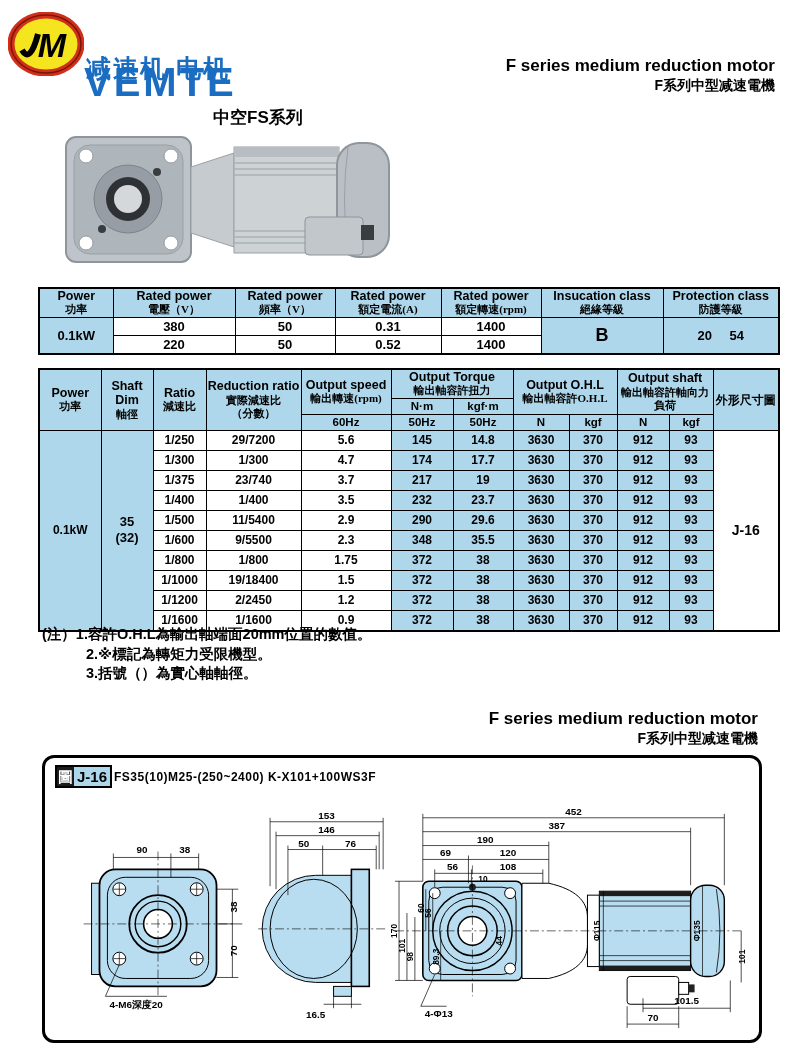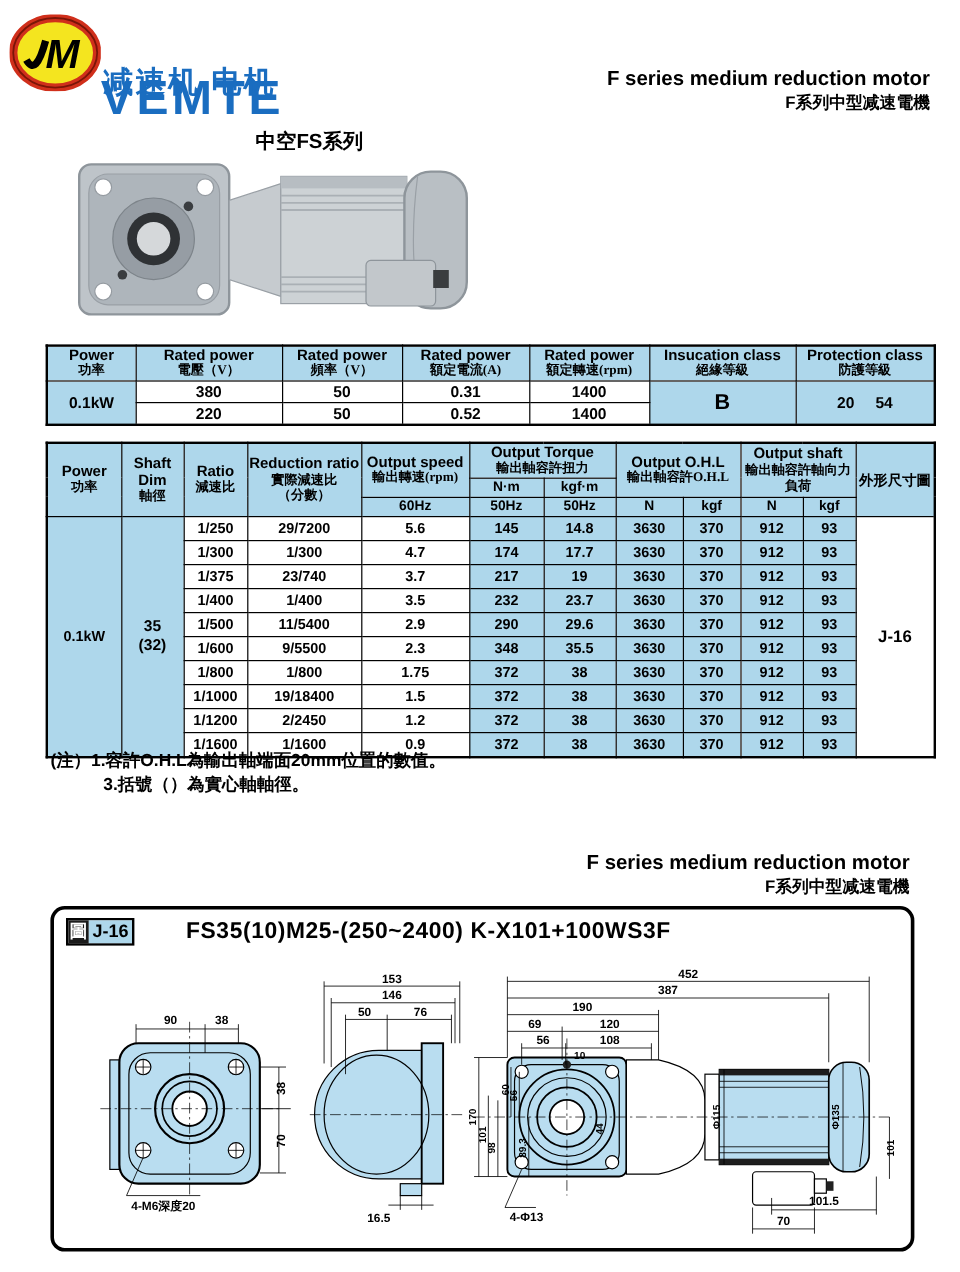--- a/index.html
+++ b/index.html
@@ -32,21 +32,21 @@
   .notes .ind{padding-left:44px;}
   
   .hdr2-en{right:42px;top:709px;font-size:17px;font-weight:bold;text-align:right;}
   .hdr2-zh{right:42px;top:730px;font-size:14px;font-weight:bold;text-align:right;}
   
   .panel{left:42px;top:755px;width:714px;height:282px;border:3px solid #000;border-radius:12px;}
   .fig-row{position:absolute;left:10px;top:7px;display:flex;align-items:center;gap:2px;}
   .fig-badge{display:inline-flex;border:2px solid #000;font-size:15px;font-weight:bold;line-height:1;}
   .fig-badge .p1{background:#1b1b1b;color:#fff;padding:2px 1px;}
   .fig-badge .p2{background:#aed7eb;color:#000;padding:2px 3px;}
-  .model{font-size:19px;font-weight:bold;letter-spacing:0.5px;margin-left:41px;}
+  .model{font-size:12px;font-weight:bold;letter-spacing:0.5px;}
   .views{position:absolute;left:2px;top:34px;}
   
   svg text{font-family:"Liberation Sans","DejaVu Sans",sans-serif;font-weight:bold;}
   .dim{font-size:10px;}
   .dims{font-size:8.5px;}
 </style>
 </head>
 <body>
 
 <div class="page">
@@ -332,20 +332,21 @@
       <td class="blue c">3630</td>
       <td class="blue c">370</td>
       <td class="blue c">912</td>
       <td class="blue c">93</td>
     </tr>
   </tbody>
     </table>
 
   <div class="abs notes">
     <div>(注）1.容許O.H.L為輸出軸端面20mm位置的數值。</div>
+    <div class="ind">2.※標記為轉矩力受限機型。</div>
     <div class="ind">3.括號（）為實心軸軸徑。</div>
   </div>
 
   <div class="abs hdr2-en">F series medium reduction motor</div>
   <div class="abs hdr2-zh">F系列中型减速電機</div>
 
   <div class="abs panel">
     <div class="fig-row">
       <span class="fig-badge">
           <span class="p1">圖</span>

